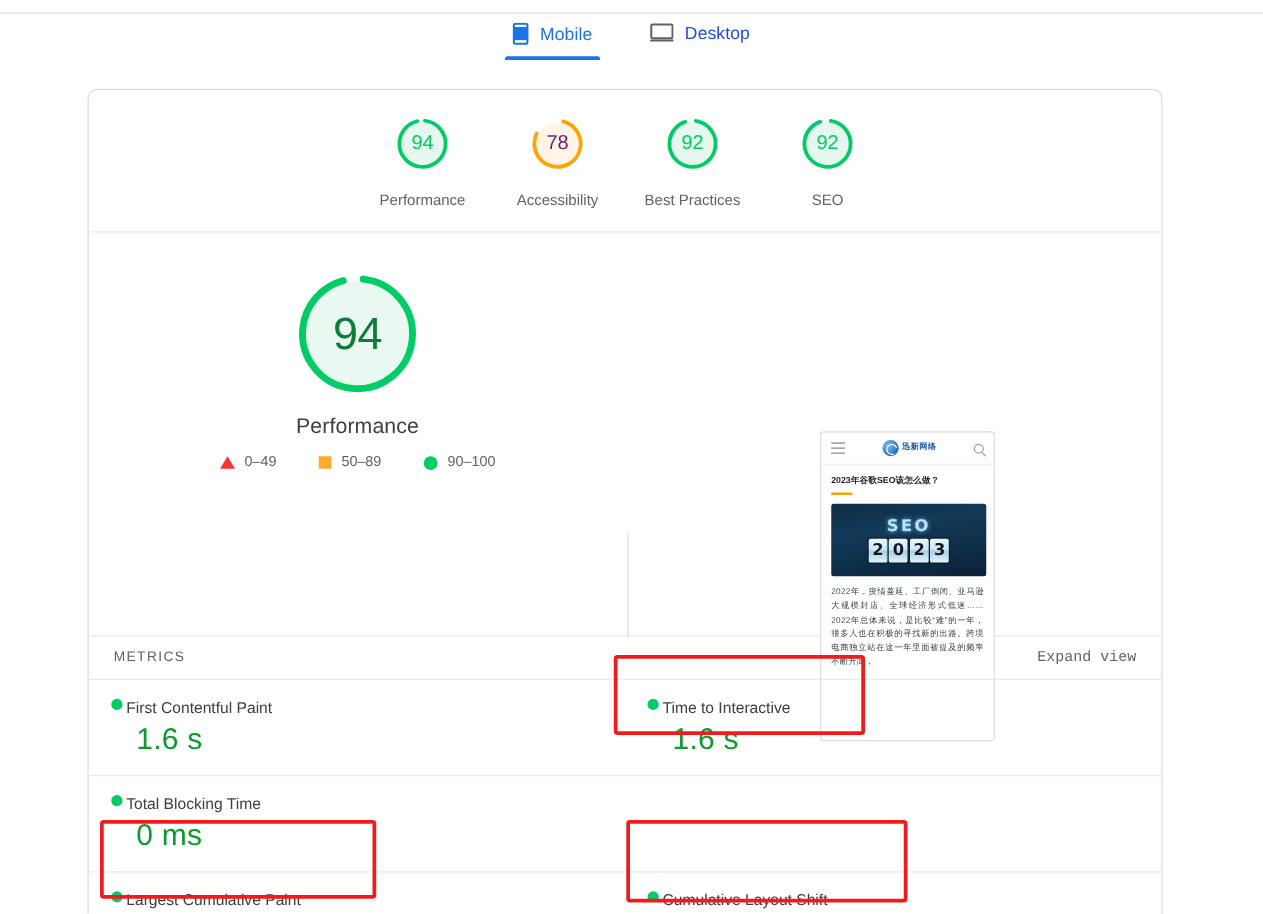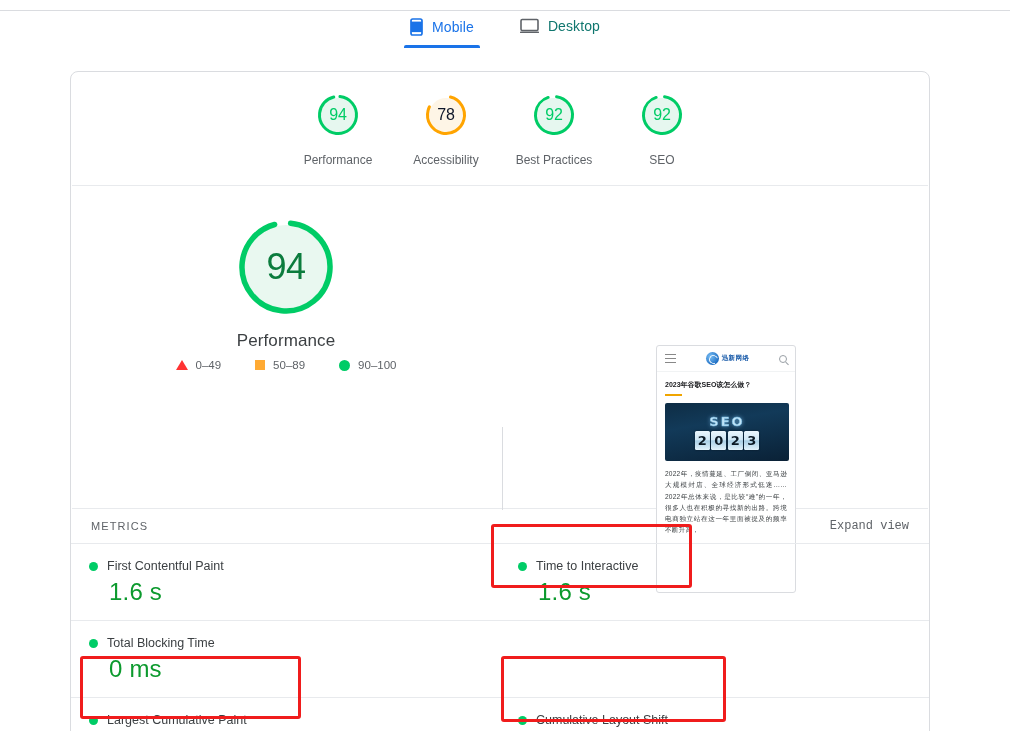--- a/index.html
+++ b/index.html
@@ -21,21 +21,21 @@
 
   
   .tabs {
     position: absolute; left: 0; top: 14px; width: 1010px;
     display: flex; justify-content: center; align-items: flex-start; gap: 34px;
   }
   .tab {
     display: flex; align-items: center; gap: 9px;
     padding: 4px 6px 12px 6px;
     font-size: 14px; letter-spacing: .1px;
-    color: #0f766e; cursor: pointer; position: relative;
+    color: #1d4ed8; cursor: pointer; position: relative;
   }
   .tab.active { color: #1a73e8; font-weight: 500; }
   .tab.active::after {
     content: ""; position: absolute; left: 0; right: 0; bottom: 0;
     height: 3px; background: #1a73e8; border-radius: 2px 2px 0 0;
   }
   .tab svg { display: block; }
 
   
   .card {
@@ -82,21 +82,21 @@
   }
   .hero-title {
     margin-top: 14px; font-size: 17px; color: #3c4043; letter-spacing: .1px;
   }
   .hero-desc {
     margin-top: 15px; width: 372px; text-align: center;
     font-size: 11.5px; line-height: 17px; color: #5f6368;
   }
   .hero-desc a { color: #1a73e8; text-decoration: none; }
   .legend {
-    margin-top: 8px; display: flex; align-items: center; gap: 34px;
+    margin-top: 13px; display: flex; align-items: center; gap: 34px;
     font-size: 11.5px; color: #5f6368;
   }
   .legend-item { display: flex; align-items: center; gap: 8px; }
   .sw-tri {
     width: 0; height: 0; border-left: 6px solid transparent;
     border-right: 6px solid transparent; border-bottom: 10px solid #f33;
   }
   .sw-sq { width: 10px; height: 10px; background: #fa3; }
   .sw-cir { width: 11px; height: 11px; border-radius: 50%; background: #0c6; }
 
@@ -188,21 +188,21 @@
   .expand-view {
     font-size: 12px; color: #5f6368; cursor: pointer; font-family: Liberation Mono, monospace;
   }
 
   
   .grid { position: relative; }
   .mrow { display: flex; border-top: 1px solid #e8eaed; }
   .mcell {
     width: 430px; padding: 15px 0 14px 18px; position: relative;
   }
-  .mcell-head { display: flex; align-items: center; gap: 9px; }
+  .mcell-head { display: flex; align-items: flex-start; gap: 3px; }
   .bullet-cir {
     width: 9px; height: 9px; border-radius: 50%; background: #0c6;
     flex: none;
   }
   .bullet-sq { width: 9px; height: 9px; background: #fa3; flex: none; }
   .mname { font-size: 12.5px; color: #3c4043; }
   .mval {
     margin-top: 5px; margin-left: 20px;
     font-size: 24px; letter-spacing: .2px;
   }
@@ -258,21 +258,21 @@
         </div>
         <div class="cat-label">Performance</div>
       </div>
 
       <div class="cat">
         <div class="gauge-sm">
           <svg width="44" height="44" viewBox="0 0 44 44">
             <circle cx="22" cy="22" r="17" fill="#fef5e6"></circle>
             <circle cx="22" cy="22" r="18.5" fill="none" stroke="#ffa400" stroke-width="3" stroke-linecap="round" stroke-dasharray="90.7 116.2" transform="rotate(14 22 22)"></circle>
           </svg>
-          <div class="num" style="color:#0f172a">78</div>
+          <div class="num" style="color:#701a75">78</div>
         </div>
         <div class="cat-label">Accessibility</div>
       </div>
 
       <div class="cat">
         <div class="gauge-sm">
           <svg width="44" height="44" viewBox="0 0 44 44">
             <circle cx="22" cy="22" r="17" fill="#e6f7ef"></circle>
             <circle cx="22" cy="22" r="18.5" fill="none" stroke="#0c6" stroke-width="3" stroke-linecap="round" stroke-dasharray="107 116.2" transform="rotate(8 22 22)"></circle>
           </svg>

